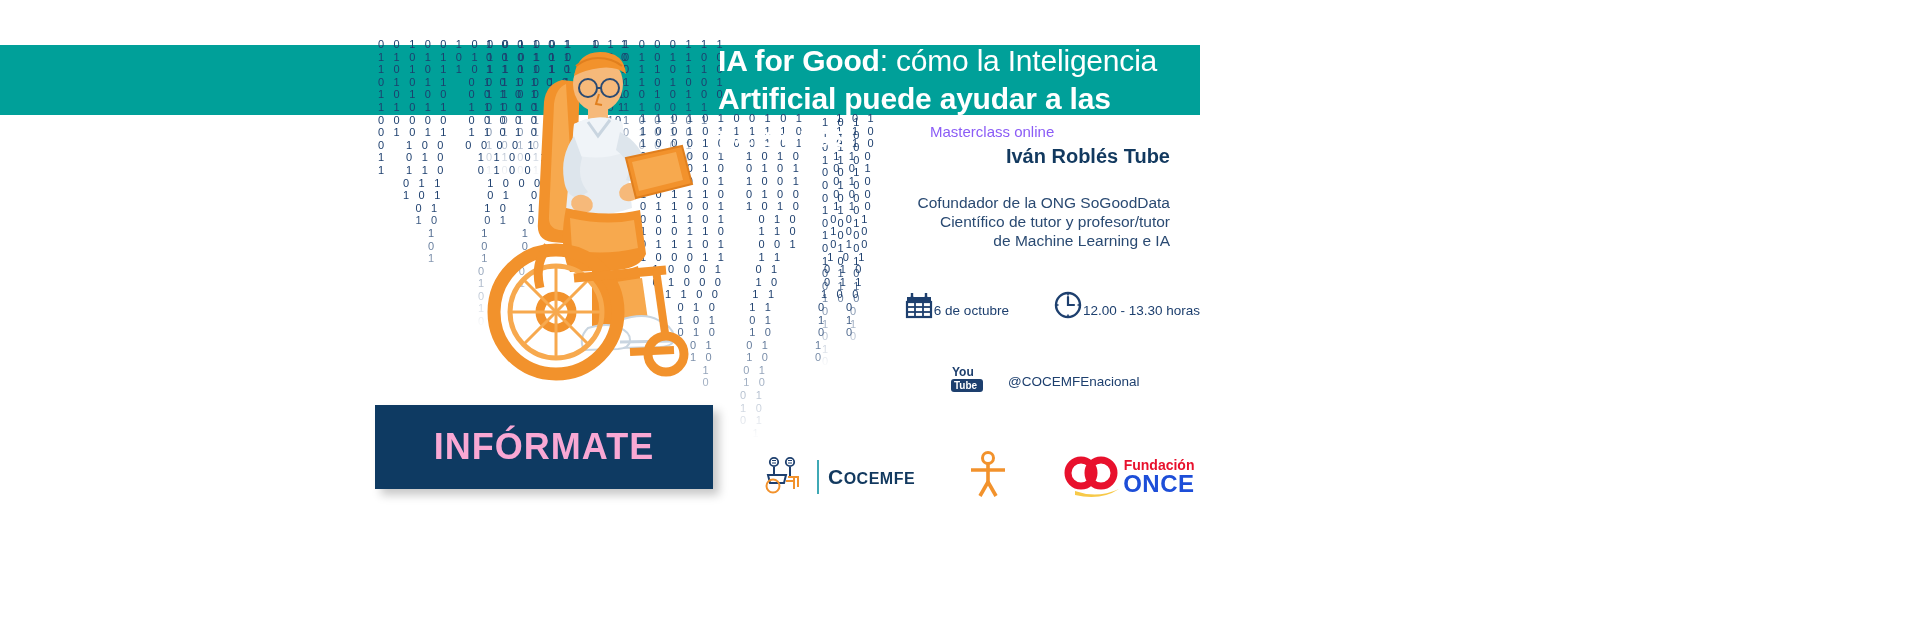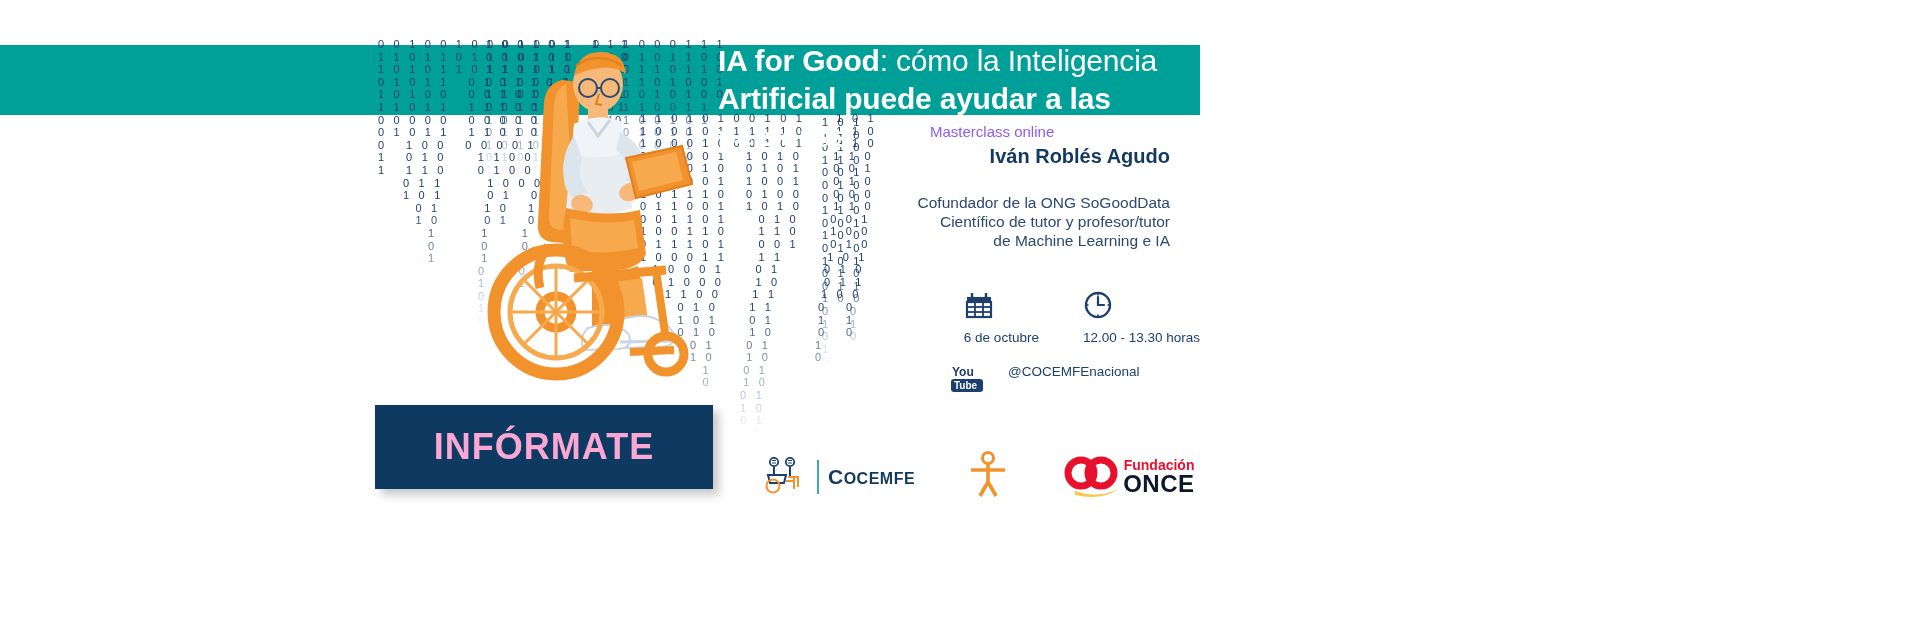--- a/index.html
+++ b/index.html
@@ -71,27 +71,27 @@
   #bio{
     color:#2A4A72;font-size:15.5px;line-height:19px;margin-top:24px;
   }
   #bio div{white-space:nowrap;}
 
   
   #meta-row{
     position:absolute;left:900px;top:278px;width:300px;
     display:flex;justify-content:flex-end;gap:44px;
   }
-  .meta-item{display:flex;flex-direction:column;}
+  .meta-item{display:flex;flex-direction:row;align-items:center;}
   .meta-label{color:#1d3f6e;font-size:13.5px;margin-top:6px;white-space:nowrap;}
 
   
   #yt-row{
     position:absolute;left:950px;top:352px;
-    display:flex;gap:18px;
+    display:flex;align-items:center;gap:18px;
   }
   #yt-handle{color:#1d3f6e;font-size:13.5px;}
 
   
   #cta{
     position:absolute;left:375px;top:393px;width:338px;height:84px;
     background:#0E3A62;
     box-shadow:6px 6px 9px rgba(0,0,0,0.22);
     display:flex;align-items:center;justify-content:center;
   }
@@ -106,21 +106,21 @@
   }
   #logo-cocemfe{display:flex;align-items:center;gap:9px;}
   #cocemfe-word{
     color:#12395F;font-size:21px;font-weight:bold;letter-spacing:0.5px;
   }
   #cocemfe-word .sm{font-size:16px;}
   #logo-person{margin-left:52px;}
   #logo-once{margin-left:52px;display:flex;align-items:center;}
   #once-text{line-height:1;}
   #once-text .f{color:#E8112D;font-size:14px;font-weight:bold;display:block;}
-  #once-text .o{color:#0f172a;font-size:24px;font-weight:bold;display:block;letter-spacing:0.5px;}
+  #once-text .o{color:#1d4ed8;font-size:24px;font-weight:bold;display:block;letter-spacing:0.5px;}
   .divider{width:2px;height:34px;background:#3FA9B5;}
 </style>
 </head>
 <body>
 
 <div id="stage">
 
   <div id="teal-band"></div>
 
   <div class="rain fade" id="rain-left">0 0 1 0 0 1 0 0 0 1 0 0 1   0   1
@@ -270,21 +270,21 @@
 1
 0</div>
 
   <div id="headline">
     <div><span class="b">IA for Good</span><span>: cómo la Inteligencia</span></div>
     <div class="l2">Artificial puede ayudar a las personas</div>
   </div>
 
   <div id="right-col">
     <div id="masterclass">Masterclass online</div>
-    <div id="speaker">Iván Roblés Agudo</div>
+    <div id="speaker">Iván Roblés Tube</div>
     <div id="bio">
       <div>Cofundador de la ONG SoGoodData</div>
       <div>Científico de tutor  y profesor/tutor</div>
       <div>de Machine Learning e IA</div>
     </div>
   </div>
 
   <div id="meta-row">
     <div class="meta-item">
       <span>

